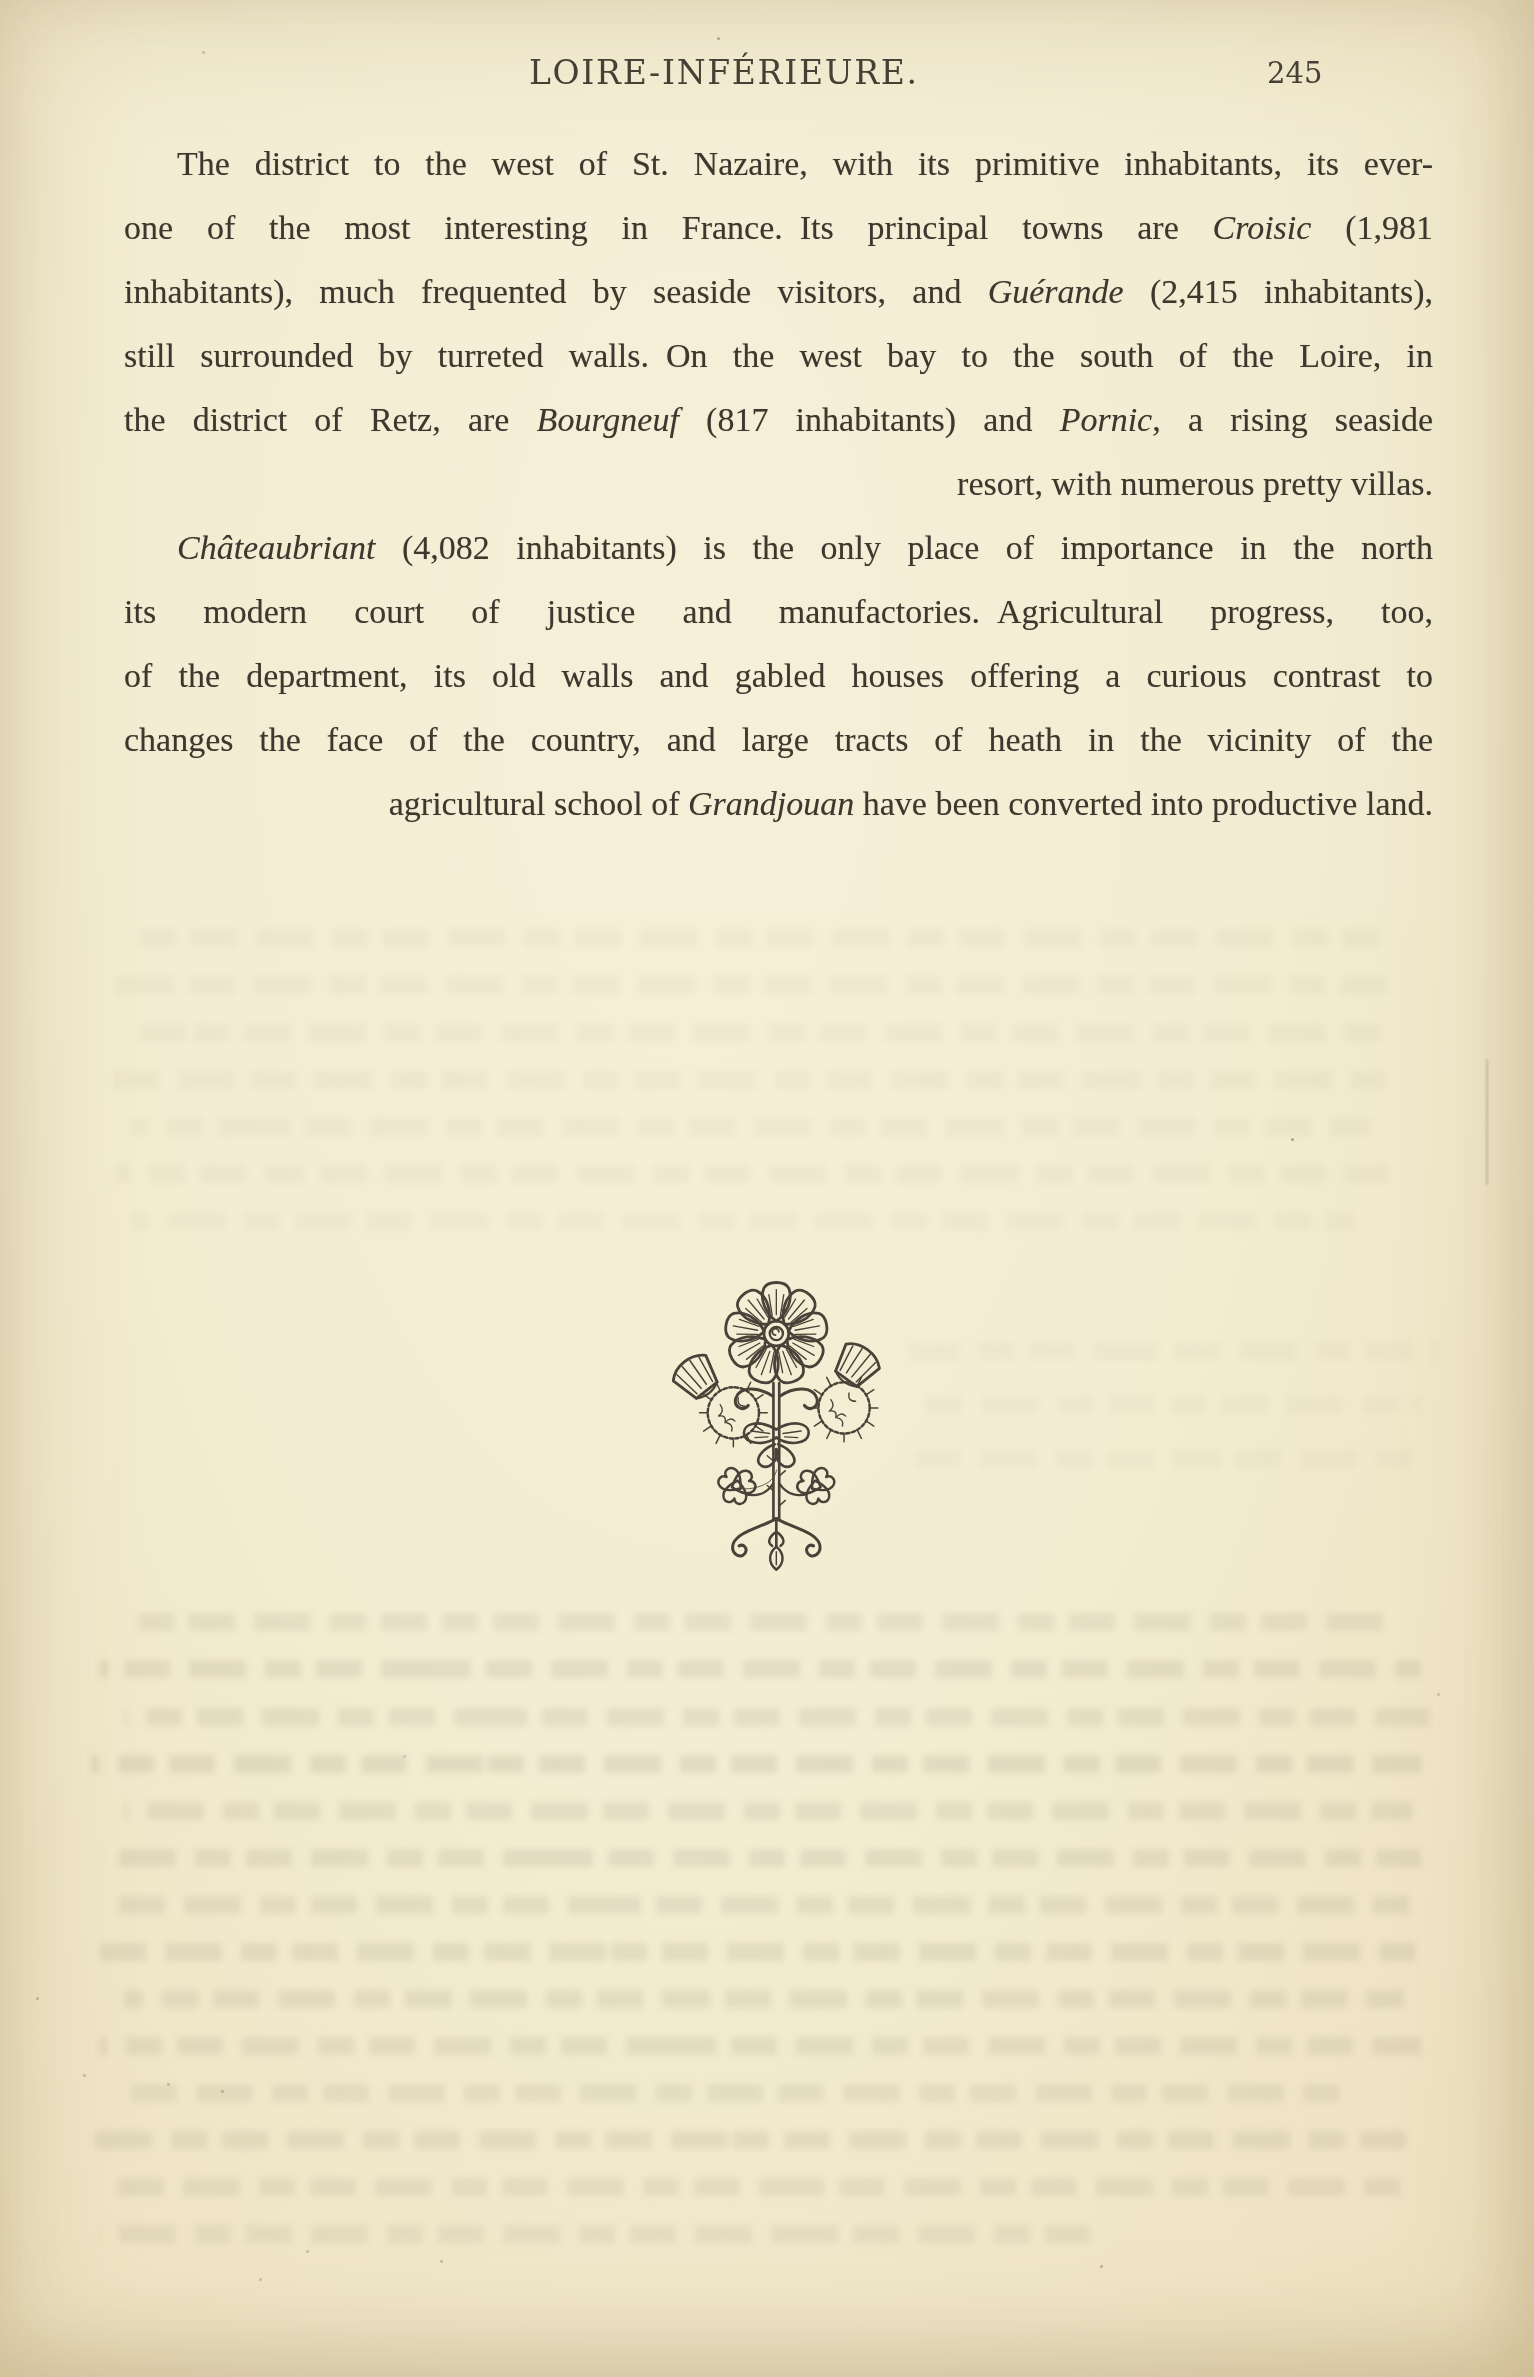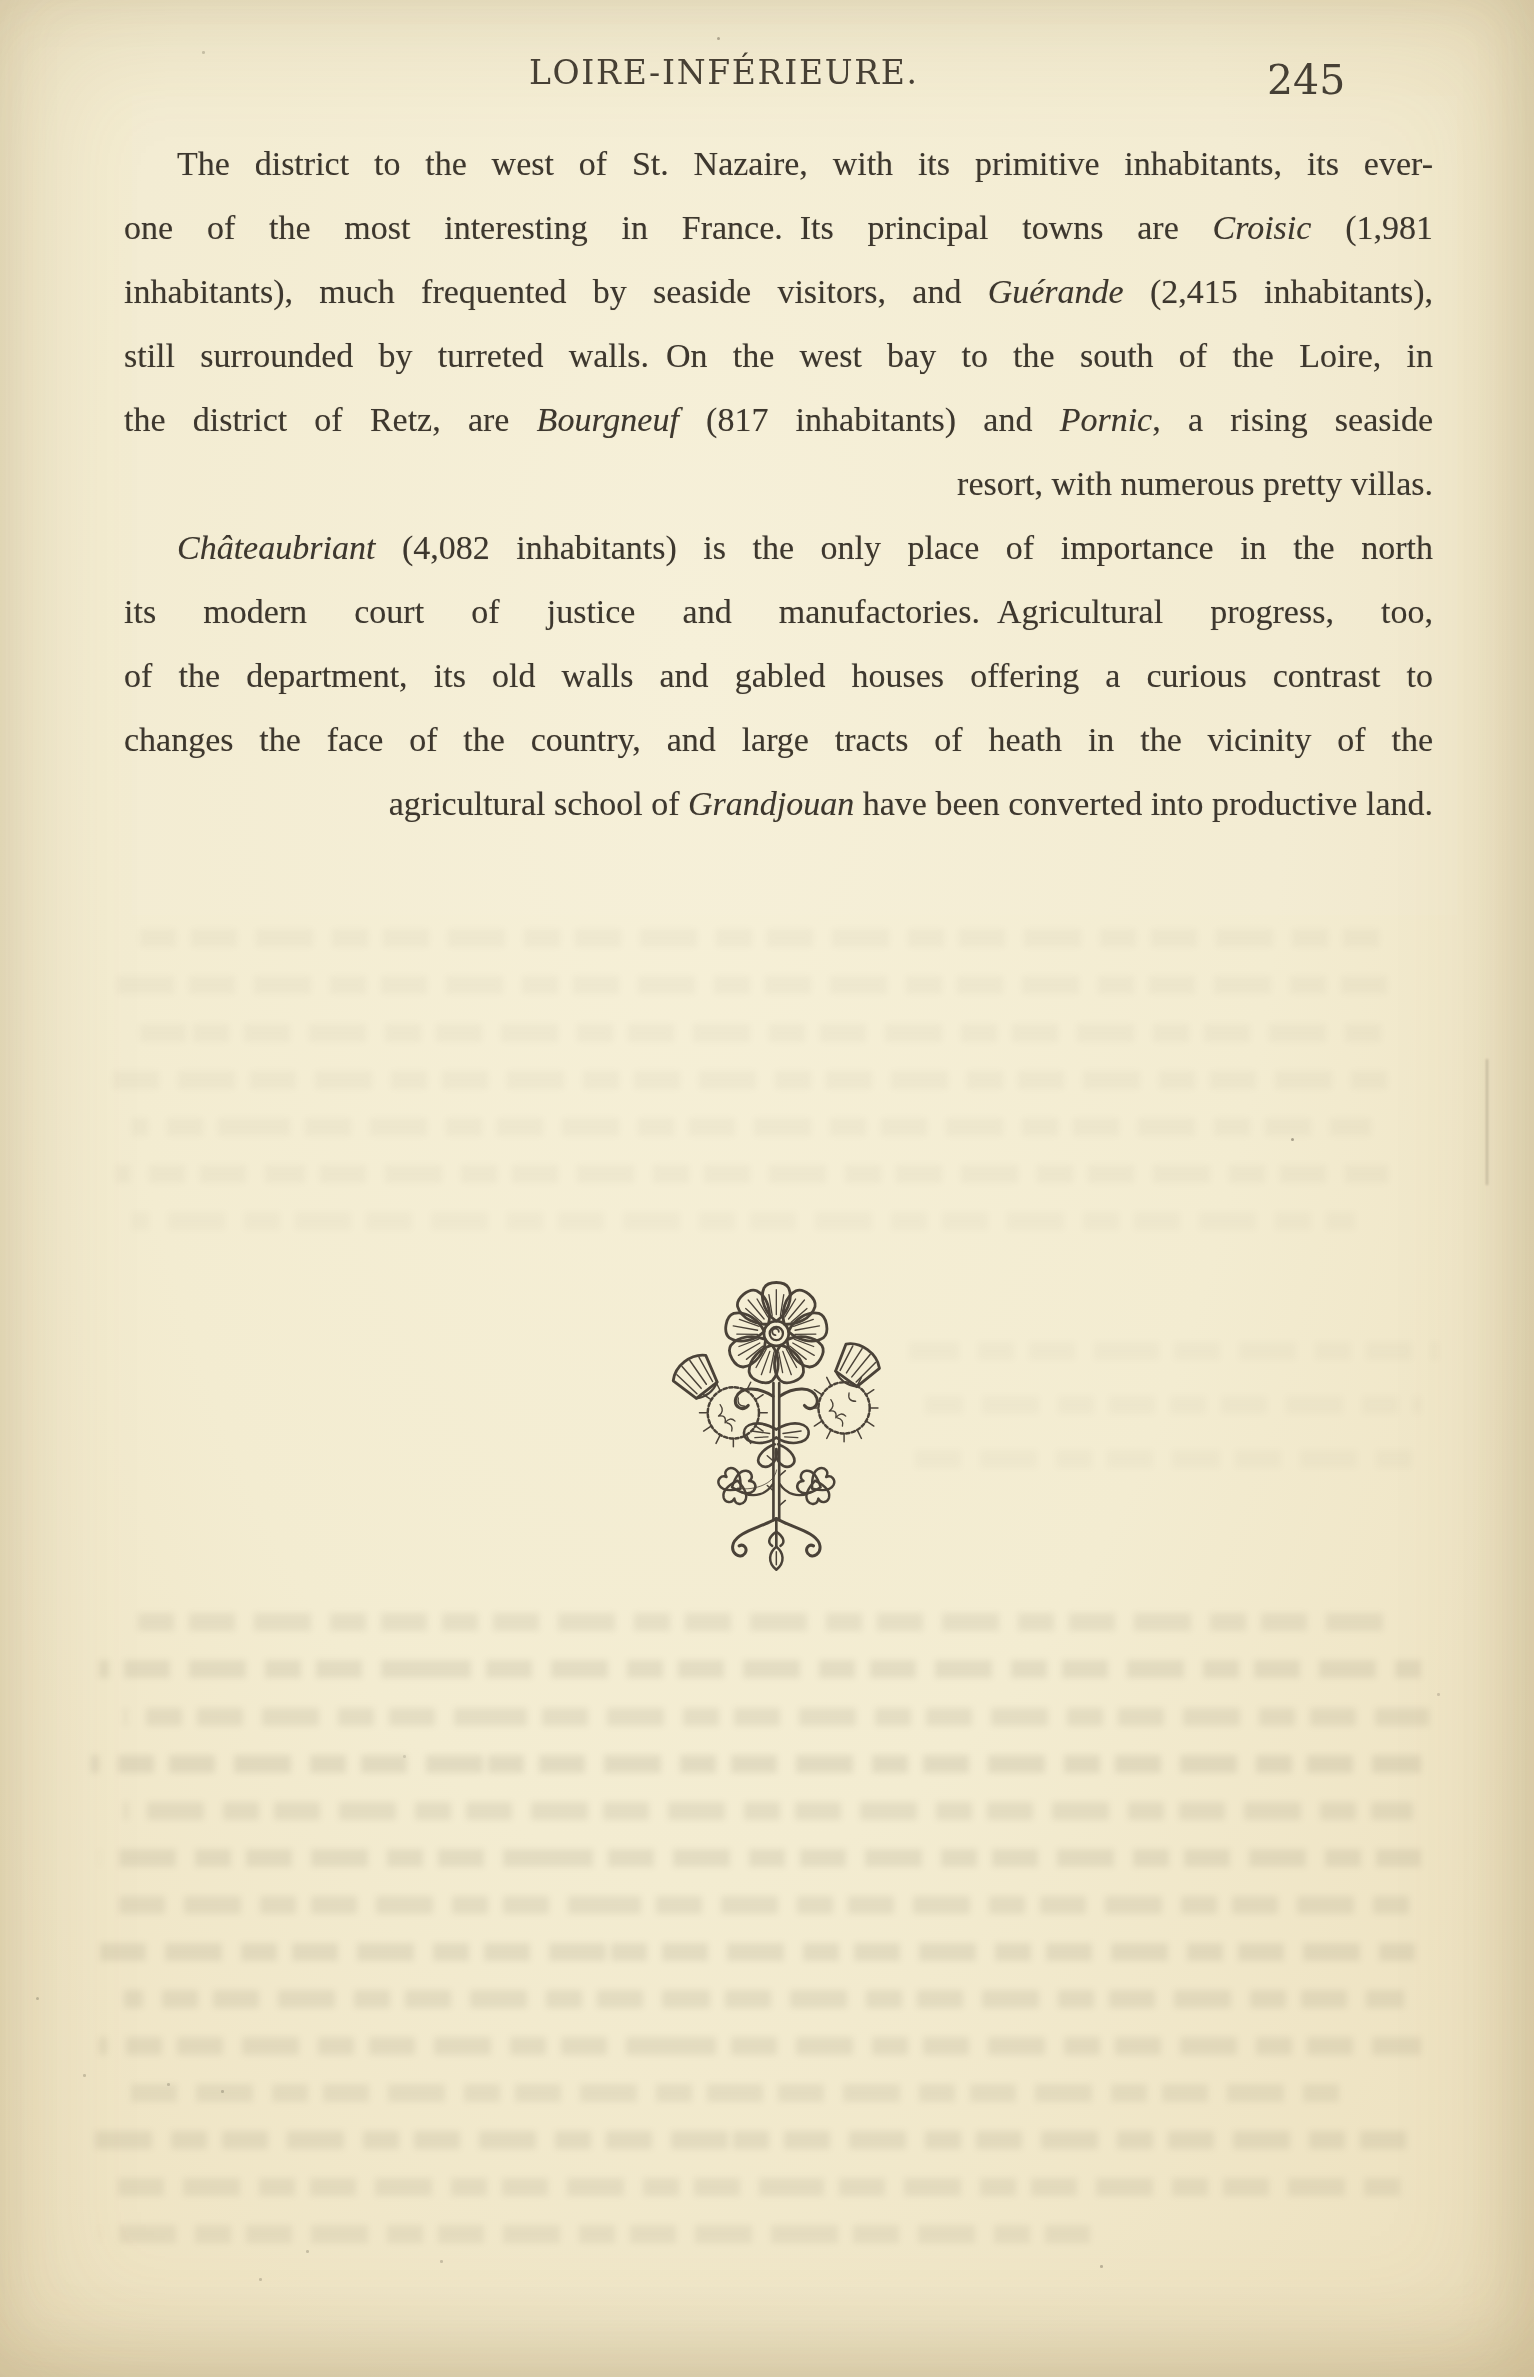--- a/index.html
+++ b/index.html
@@ -31,21 +31,21 @@
   }
   .header-title {
     position: absolute; left: 529px; top: 53px;
     font-family: "DejaVu Serif", serif;
     font-size: 33px; letter-spacing: 1.7px;
     color: #453f35;
   }
   .page-number {
     position: absolute; left: 1267px; top: 56px;
     font-family: "DejaVu Serif", serif;
-    font-size: 41px; color: #453f35;
+    font-size: 29px; color: #453f35;
   }
   .text-block {
     position: absolute; left: 124px; top: 132px; width: 1309px;
     color: #3d372e;
   }
   .line {
     height: 64px; line-height: 64px;
     font-size: 34px;
     overflow: hidden;
     text-align: justify;

